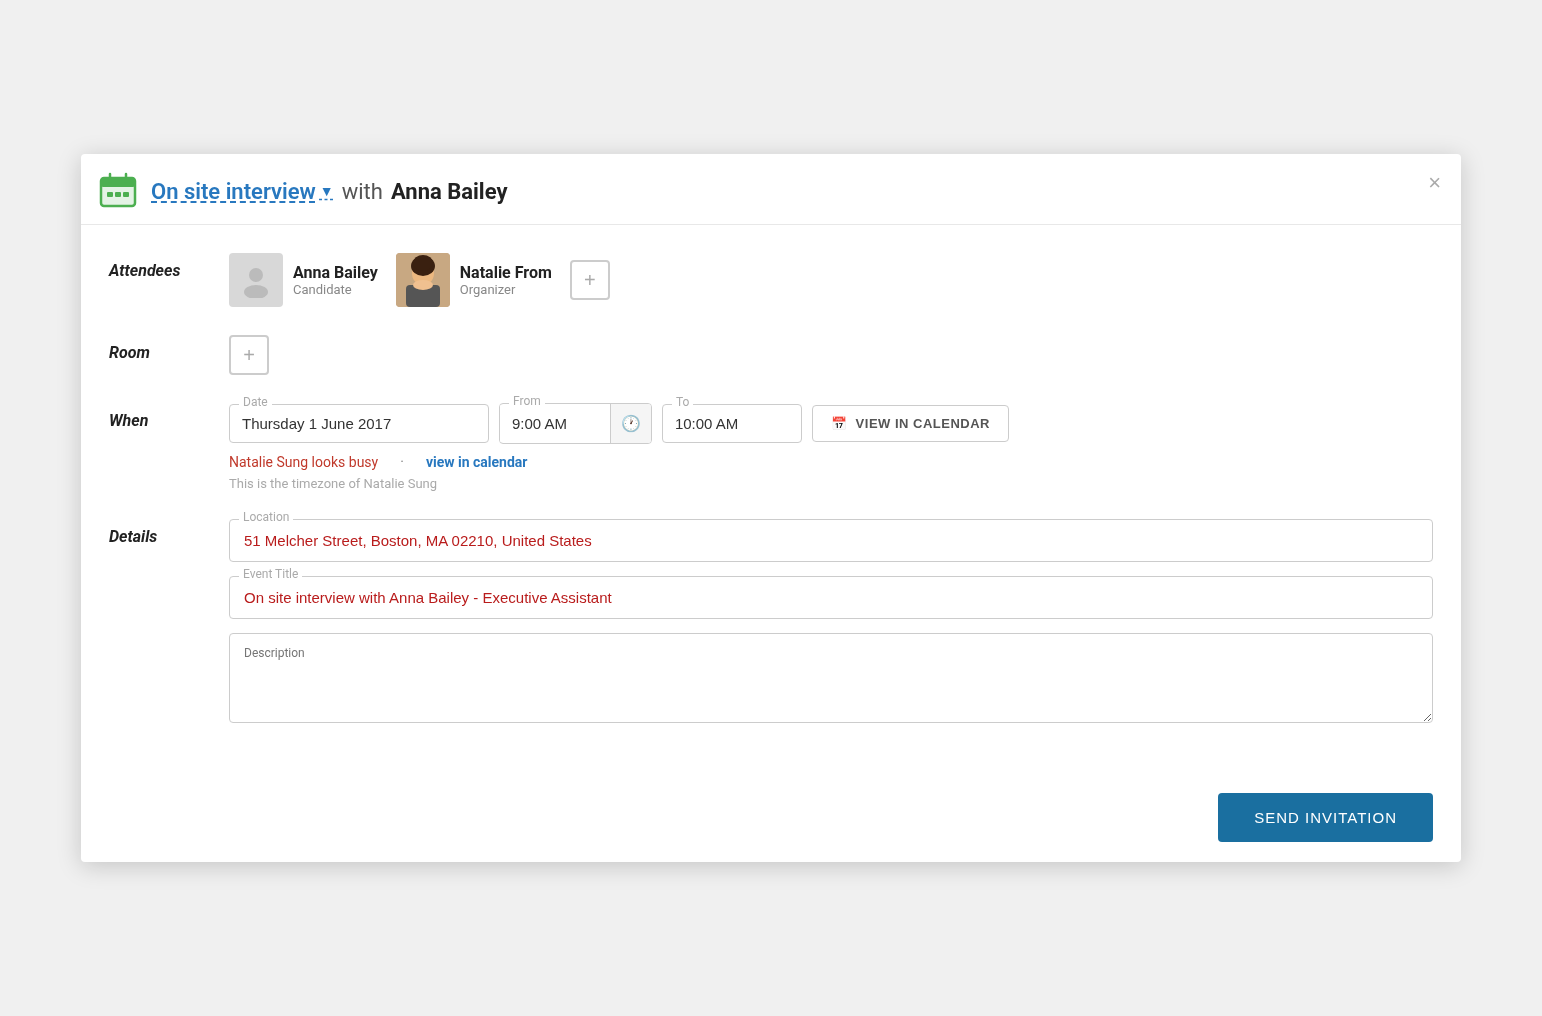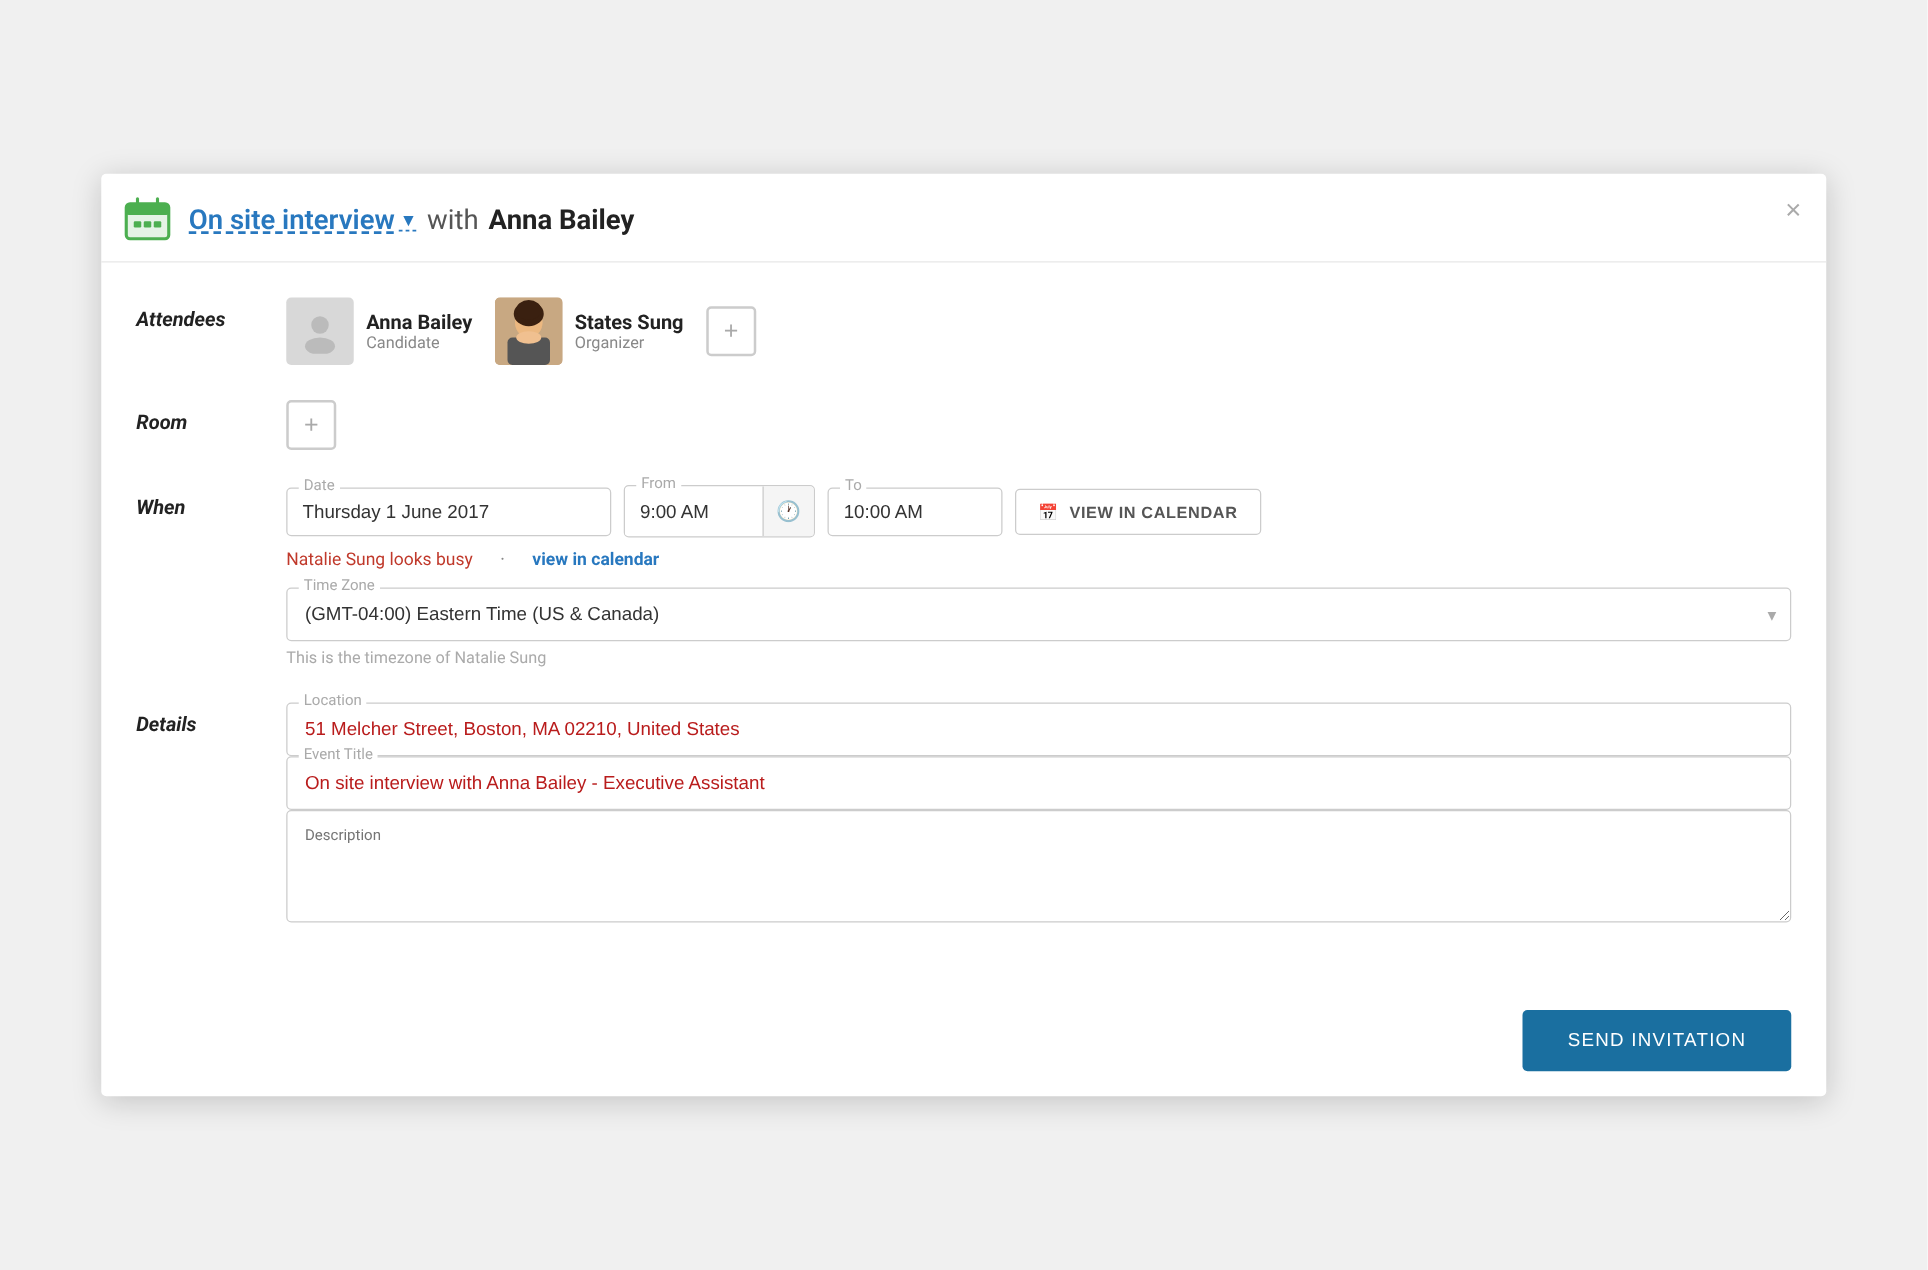--- a/index.html
+++ b/index.html
@@ -272,20 +272,21 @@
     }
     .timezone-hint {
       font-size: 13px;
       color: #aaa;
       margin-top: 6px;
     }
     
     .details-fields {
       display: flex;
       flex-direction: column;
+      gap: 14px;
     }
     .input-field-group {
       position: relative;
     }
     .input-field-label {
       font-size: 12px;
       color: #aaa;
       position: absolute;
       top: -9px;
       left: 10px;
@@ -402,21 +403,21 @@
                 <ellipse cx="27" cy="20" rx="11" ry="12" fill="#f0c090"></ellipse>
                 <ellipse cx="27" cy="20" rx="11" ry="12" fill="#e8b070" opacity="0.5"></ellipse>
                 <rect x="10" y="32" width="34" height="22" rx="4" fill="#555"></rect>
                 <ellipse cx="27" cy="32" rx="10" ry="5" fill="#f0c090"></ellipse>
 
                 <ellipse cx="27" cy="13" rx="12" ry="10" fill="#3a2010"></ellipse>
                 <ellipse cx="27" cy="10" rx="10" ry="8" fill="#3a2010"></ellipse>
               </svg>
             </div>
             <div class="attendee-info">
-              <div class="name">States Sung</div>
+              <div class="name">Natalie From</div>
               <div class="role">Organizer</div>
             </div>
           </div>
 
           <button class="add-btn">+</button>
         </div>
       </div>
     </div>
 
     <div class="form-row">
@@ -455,27 +456,20 @@
             <span>VIEW IN CALENDAR</span>
           </button>
         </div>
 
         <div class="busy-notice">
           <span>Natalie Sung looks busy</span>
           <span class="dot">·</span>
           <a class="view-link" href="#">view in calendar</a>
         </div>
 
-        <div class="timezone-group">
-          <span class="field-label">Time Zone</span>
-          <select class="timezone-select">
-            <option>(GMT-04:00) Eastern Time (US &amp; Canada)</option>
-          </select>
-          <span class="select-arrow">▾</span>
-        </div>
         <div class="timezone-hint">This is the timezone of Natalie Sung</div>
       </div>
     </div>
 
     <div class="form-row">
       <div class="form-label">Details</div>
       <div class="form-content details-fields">
 
         <div class="input-field-group">
           <span class="input-field-label">Location</span>

